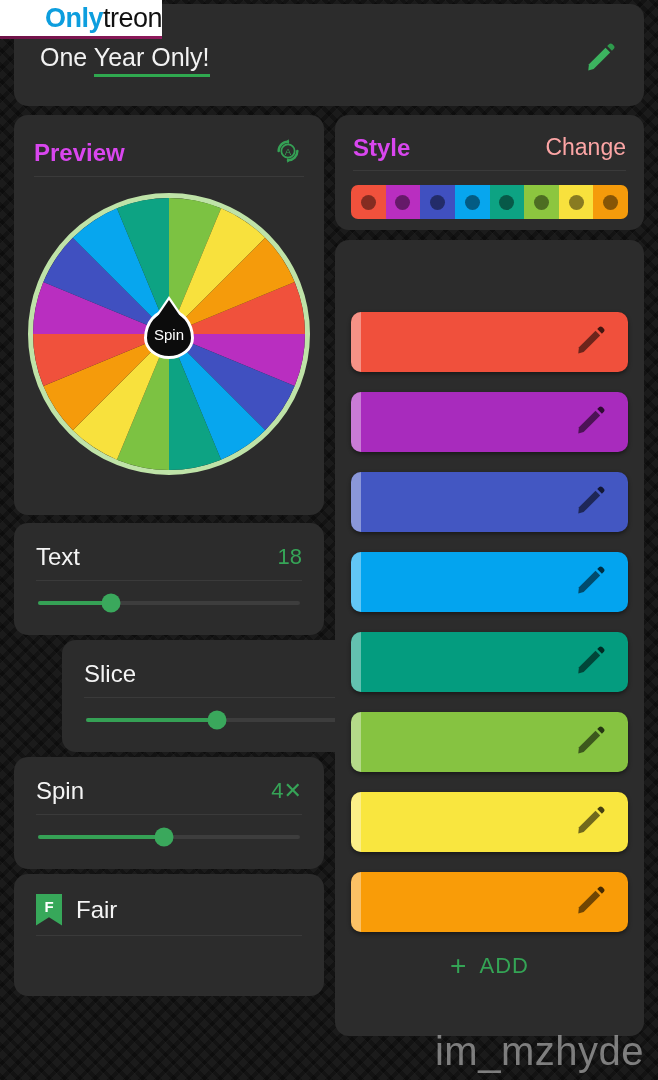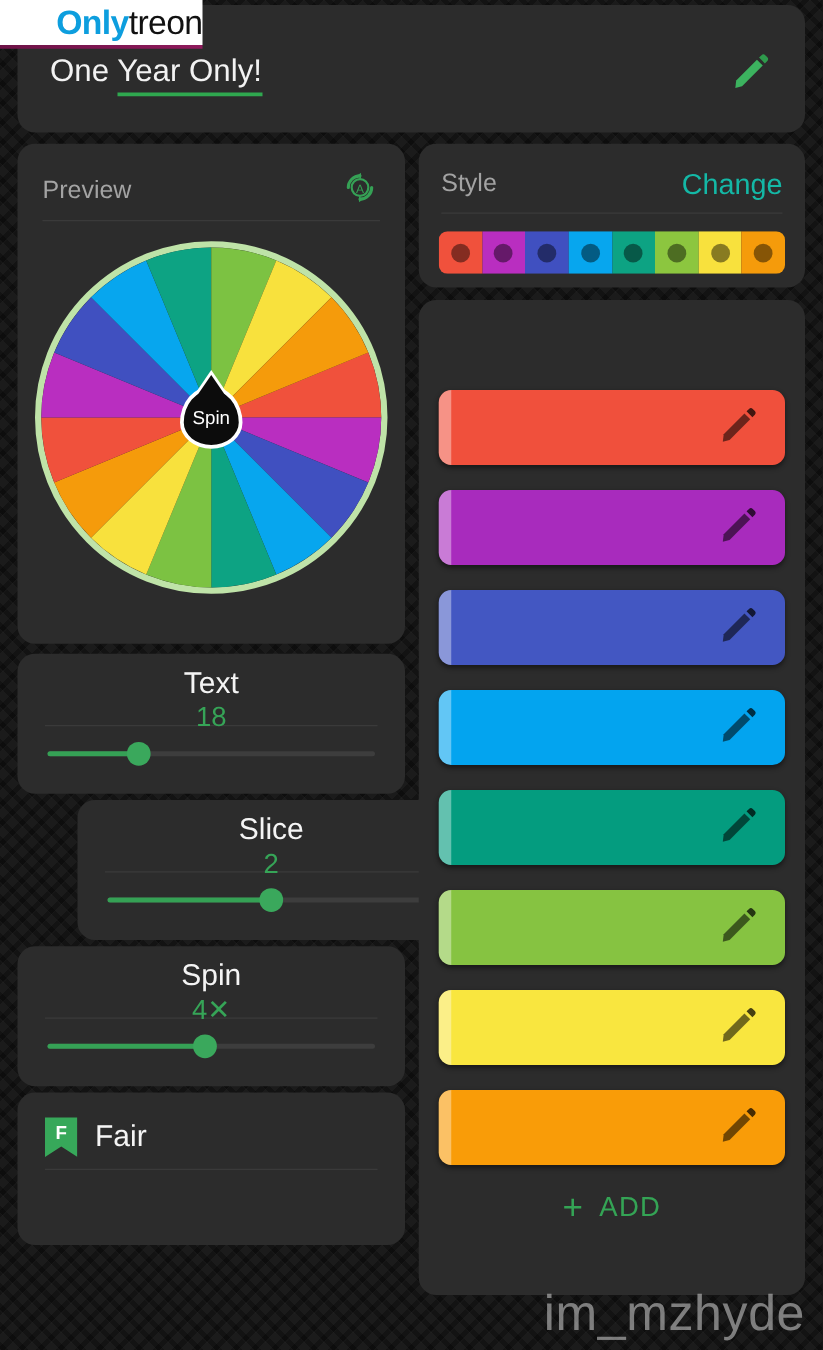--- a/index.html
+++ b/index.html
@@ -62,22 +62,22 @@
   }
 
   
   #preview-card { left: 14px; top: 115px; width: 310px; height: 400px; }
   .card-head {
     position: absolute; left: 20px; right: 20px; top: 14px;
     height: 48px;
     display: flex; align-items: center; justify-content: space-between;
     border-bottom: 1px solid #3a3a3a;
   }
-  .card-title { font-size: 20px; color: #a3a3a3; font-weight: 400; }
-  .link-green { font-size: 23px; color: #14b8a6; font-weight: 400; }
+  .card-title { font-size: 24px; color: #d946ef; font-weight: 700; }
+  .link-green { font-size: 23px; color: #fca5a5; font-weight: 400; }
 
   .wheel-wrap {
     position: absolute; left: 0; right: 0; top: 78px;
     display: flex; justify-content: center;
   }
   .wheel {
     width: 282px; height: 282px; border-radius: 50%;
     border: 5px solid #bfe3a8;
     position: relative;
     overflow: hidden;
@@ -125,21 +125,20 @@
 
   
   .slider-card { left: 14px; width: 310px; height: 112px; }
   #text-card  { top: 523px; }
   #slice-card { top: 640px; margin-left: 48px; }
   #spin-card  { top: 757px; }
   .sl-head {
     position: absolute; left: 22px; right: 22px; top: 10px; height: 48px;
     display: flex; align-items: center; justify-content: space-between;
     border-bottom: 1px solid #3a3a3a;
-    flex-direction: column;
   }
   .sl-name { font-size: 24px; color: #f4f4f4; }
   .sl-val  { font-size: 22px; color: #36a457; }
   .sl-track {
     position: absolute; left: 24px; right: 24px; top: 78px;
     height: 4px; background: #3d3d3d; border-radius: 2px;
   }
   .sl-fill { position: absolute; left:0; top:0; height:100%; background:#35a155; border-radius:2px; }
   .sl-knob {
     position: absolute; top: 50%; transform: translate(-50%,-50%);

